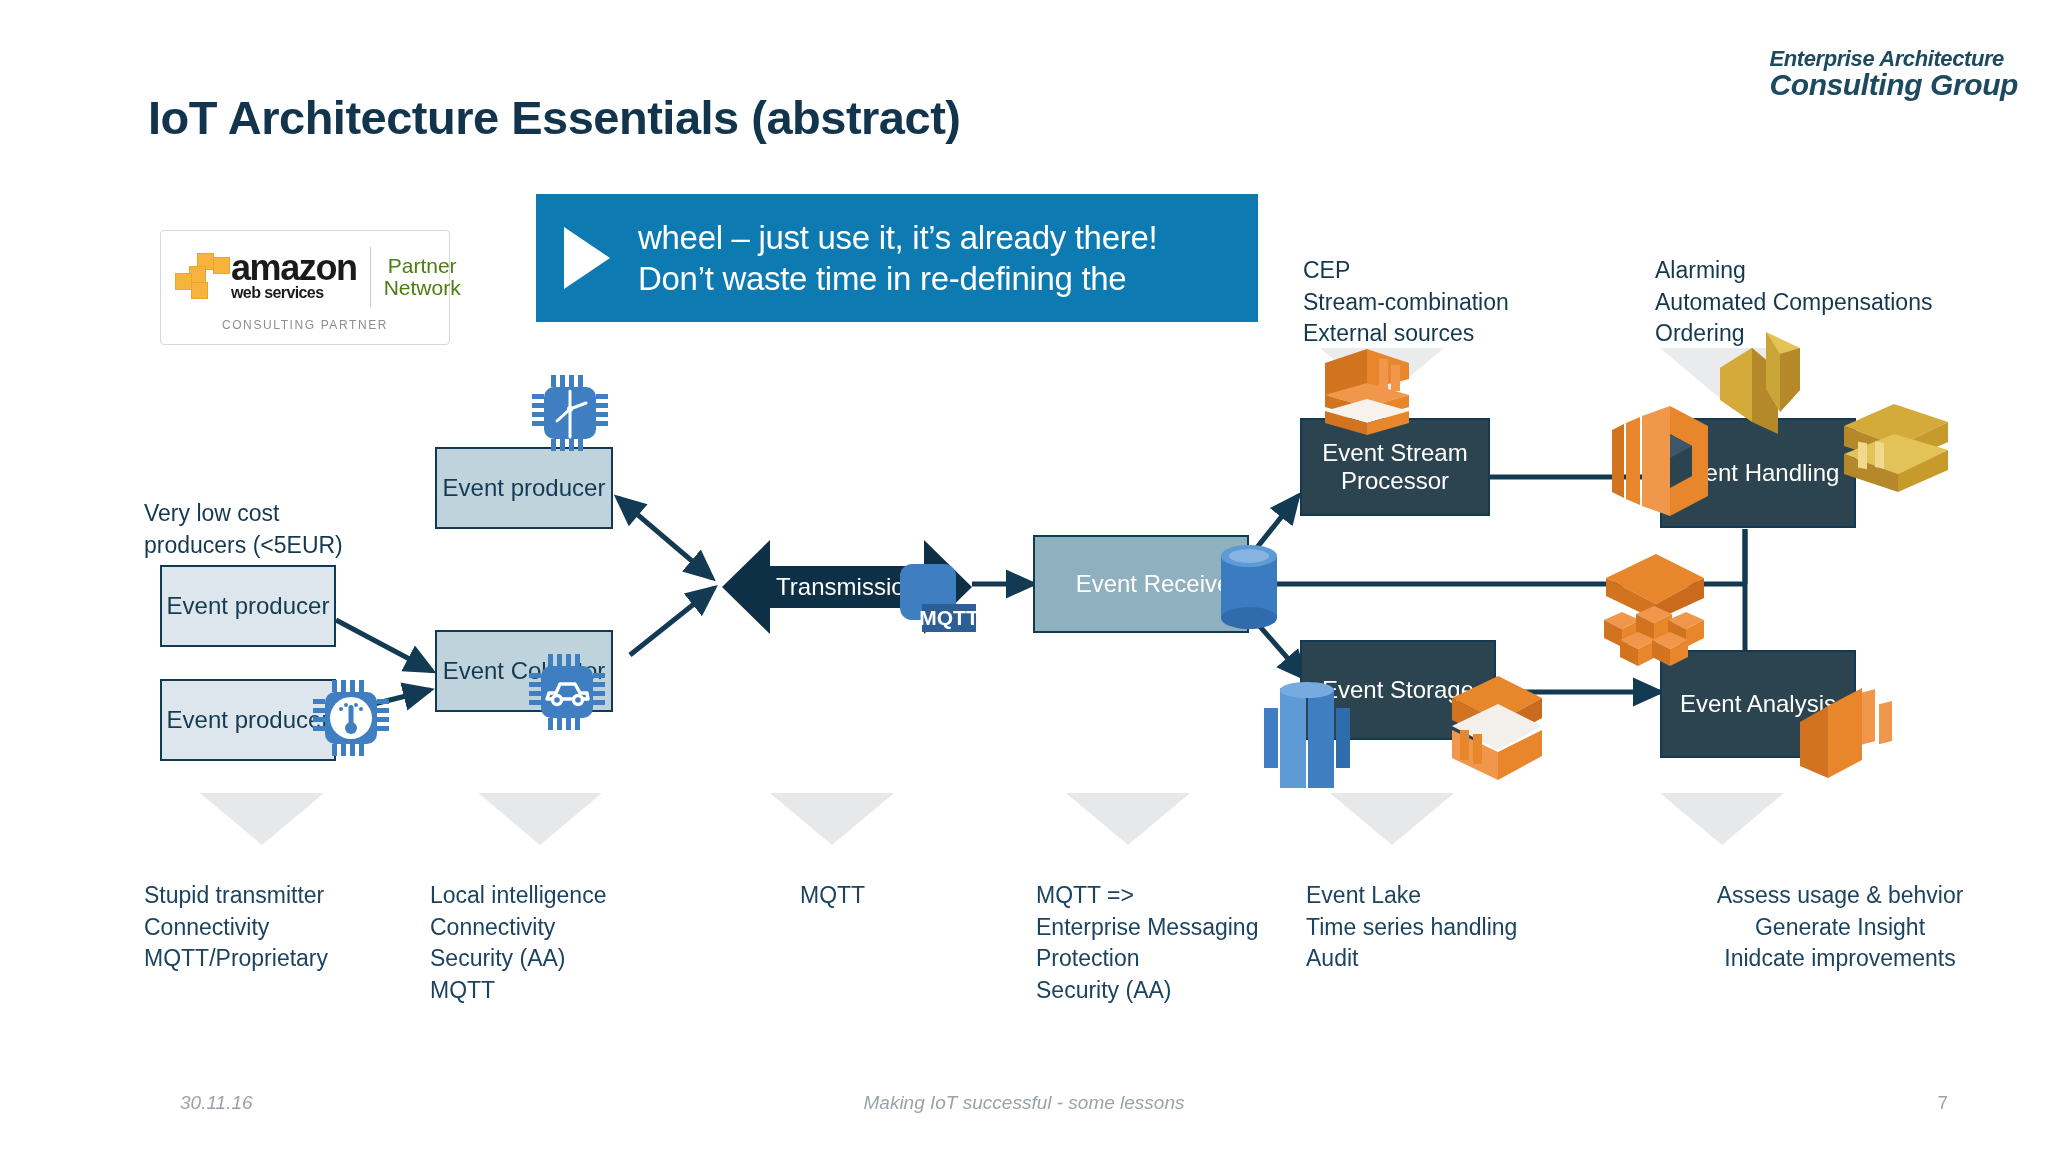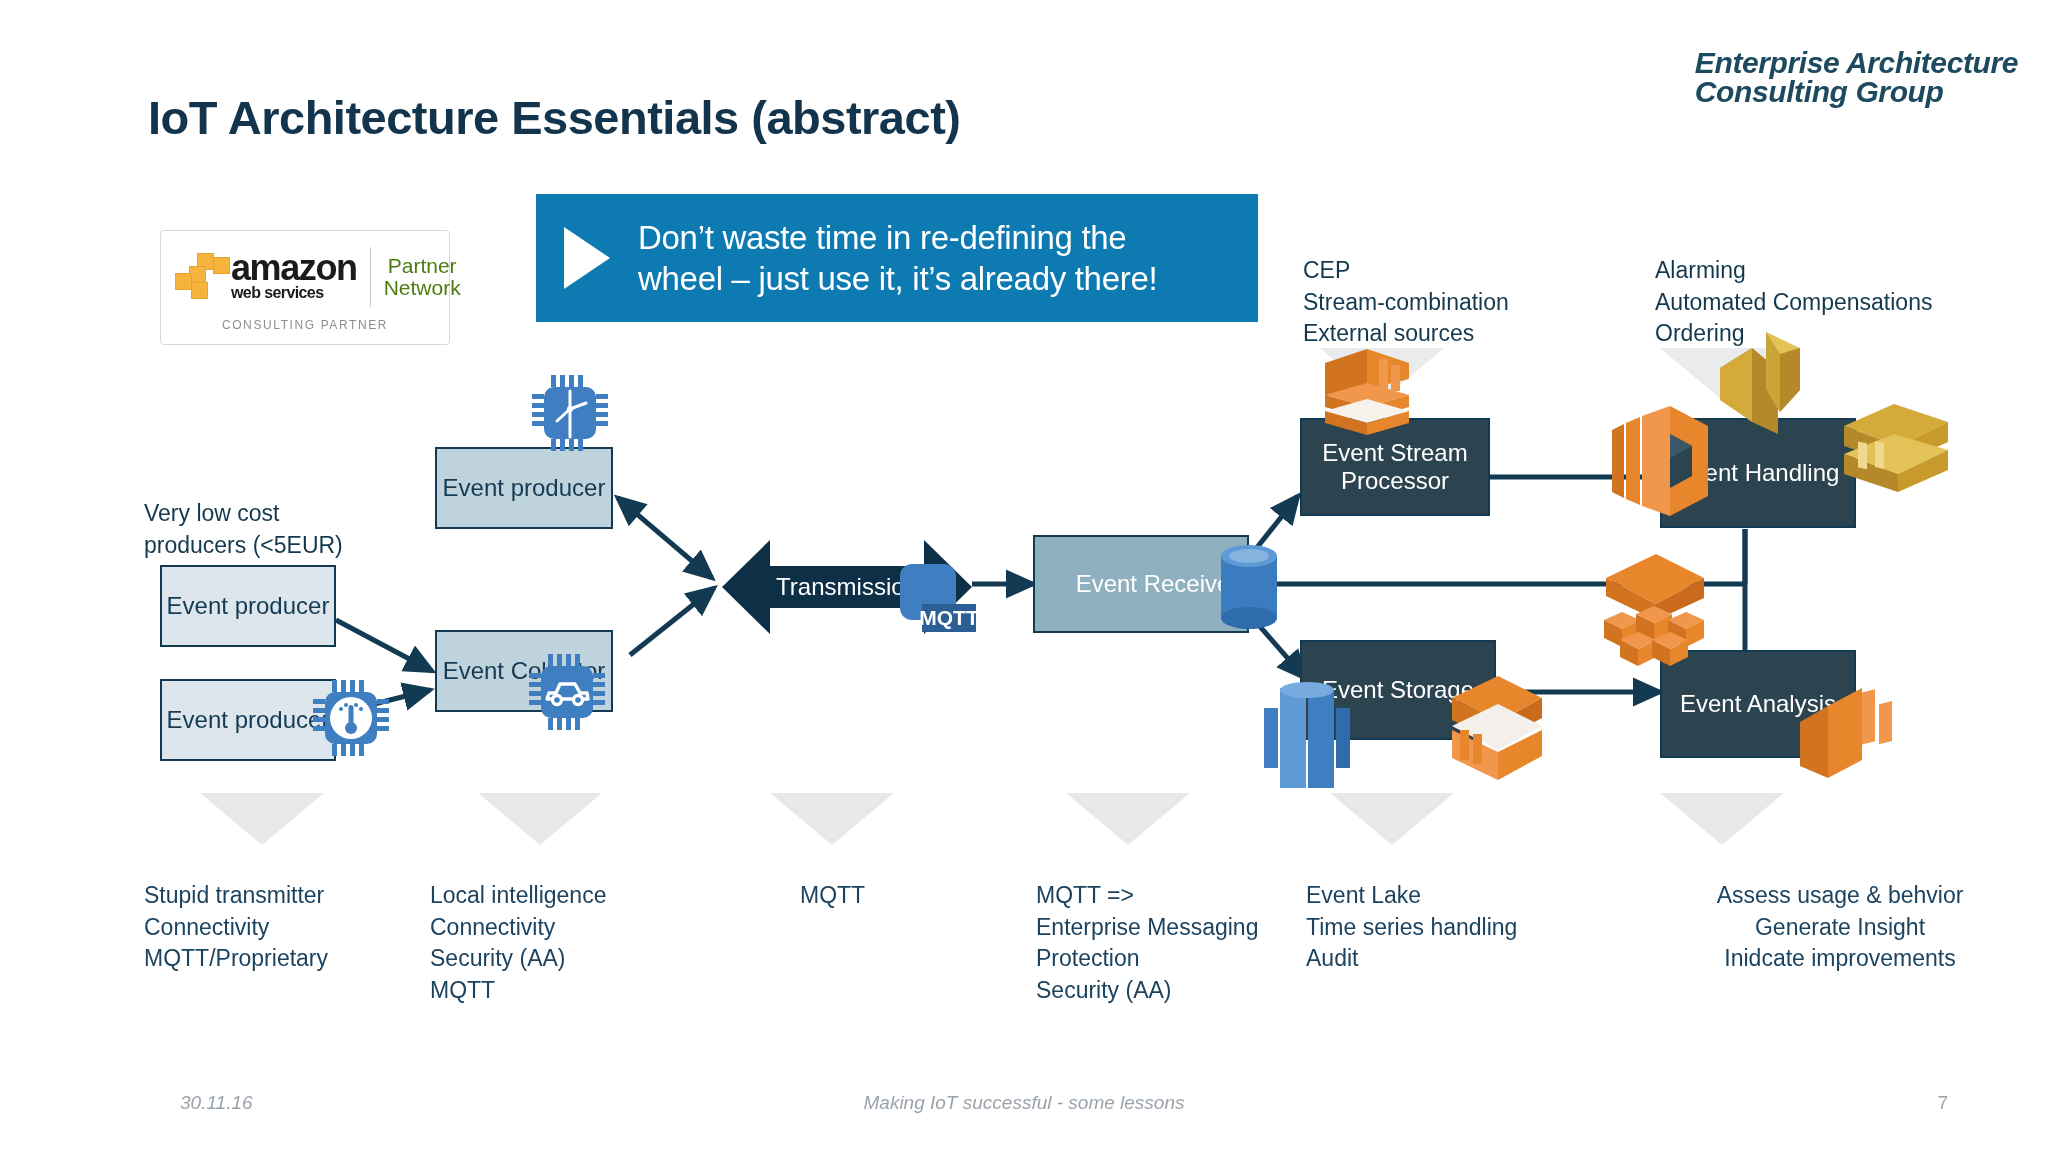--- a/index.html
+++ b/index.html
@@ -8,21 +8,21 @@
 
   .slide{position:absolute;inset:0;background:#ffffff;}
 
   
   .title{position:absolute;left:148px;top:90px;font-size:47px;font-weight:bold;
          letter-spacing:-0.5px;color:#12344c;white-space:nowrap;}
 
   
   .eacg{position:absolute;right:30px;top:48px;text-align:left;line-height:0.98;
         font-style:italic;font-weight:bold;color:#1d4a5e;}
-  .eacg .l1{font-size:30px;letter-spacing:-0.4px;}
+  .eacg .l1{font-size:22px;letter-spacing:-0.4px;}
   .eacg .l2{font-size:30px;letter-spacing:-0.4px;}
 
   
   .awsbox{position:absolute;left:160px;top:230px;width:290px;height:115px;
           border:1px solid #d8d8d8;border-radius:4px;background:#fff;box-sizing:border-box;}
   .aws-row{position:absolute;left:14px;top:16px;display:flex;align-items:center;}
   .aws-cubes{position:relative;width:52px;height:48px;margin-right:4px;}
   .cube{position:absolute;width:17px;height:17px;background:#f6b33d;
         border:1px solid #e8a52b;box-sizing:border-box;}
   .aws-word{font-size:36px;font-weight:bold;color:#1b1b1b;letter-spacing:-1.4px;line-height:0.88;}
@@ -94,22 +94,22 @@
         <div>Partner</div>
         <div>Network</div>
       </div>
     </div>
     <div class="aws-cp">CONSULTING PARTNER</div>
   </div>
 
   <div class="callout">
     <div class="tri"></div>
     <div class="txt">
+      <div>wheel – just use it, it’s already there!</div>
       <div>Don’t waste time in re-defining the</div>
-      <div>wheel – just use it, it’s already there!</div>
     </div>
   </div>
 
   <svg class="abs" style="left:0;top:0;width:2048px;height:1152px;pointer-events:none;">
     <defs>
       <marker id="ah" markerWidth="7" markerHeight="7" refX="5.4" refY="3.2" orient="auto">
         <path d="M0,0.3 L6.4,3.2 L0,6.1 z" fill="#123a52"></path>
       </marker>
       <marker id="ahb" markerWidth="7" markerHeight="7" refX="1.1" refY="3.2" orient="auto">
         <path d="M6.4,0.3 L0,3.2 L6.4,6.1 z" fill="#123a52"></path>

